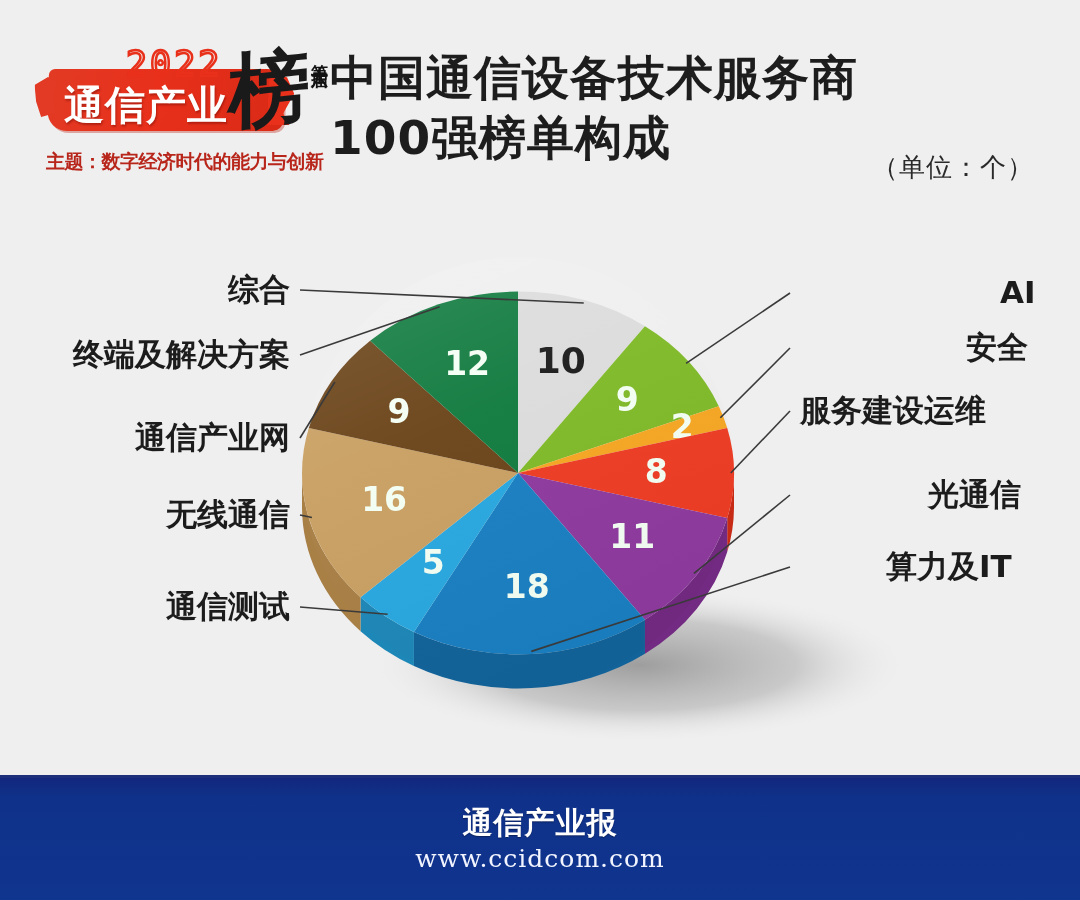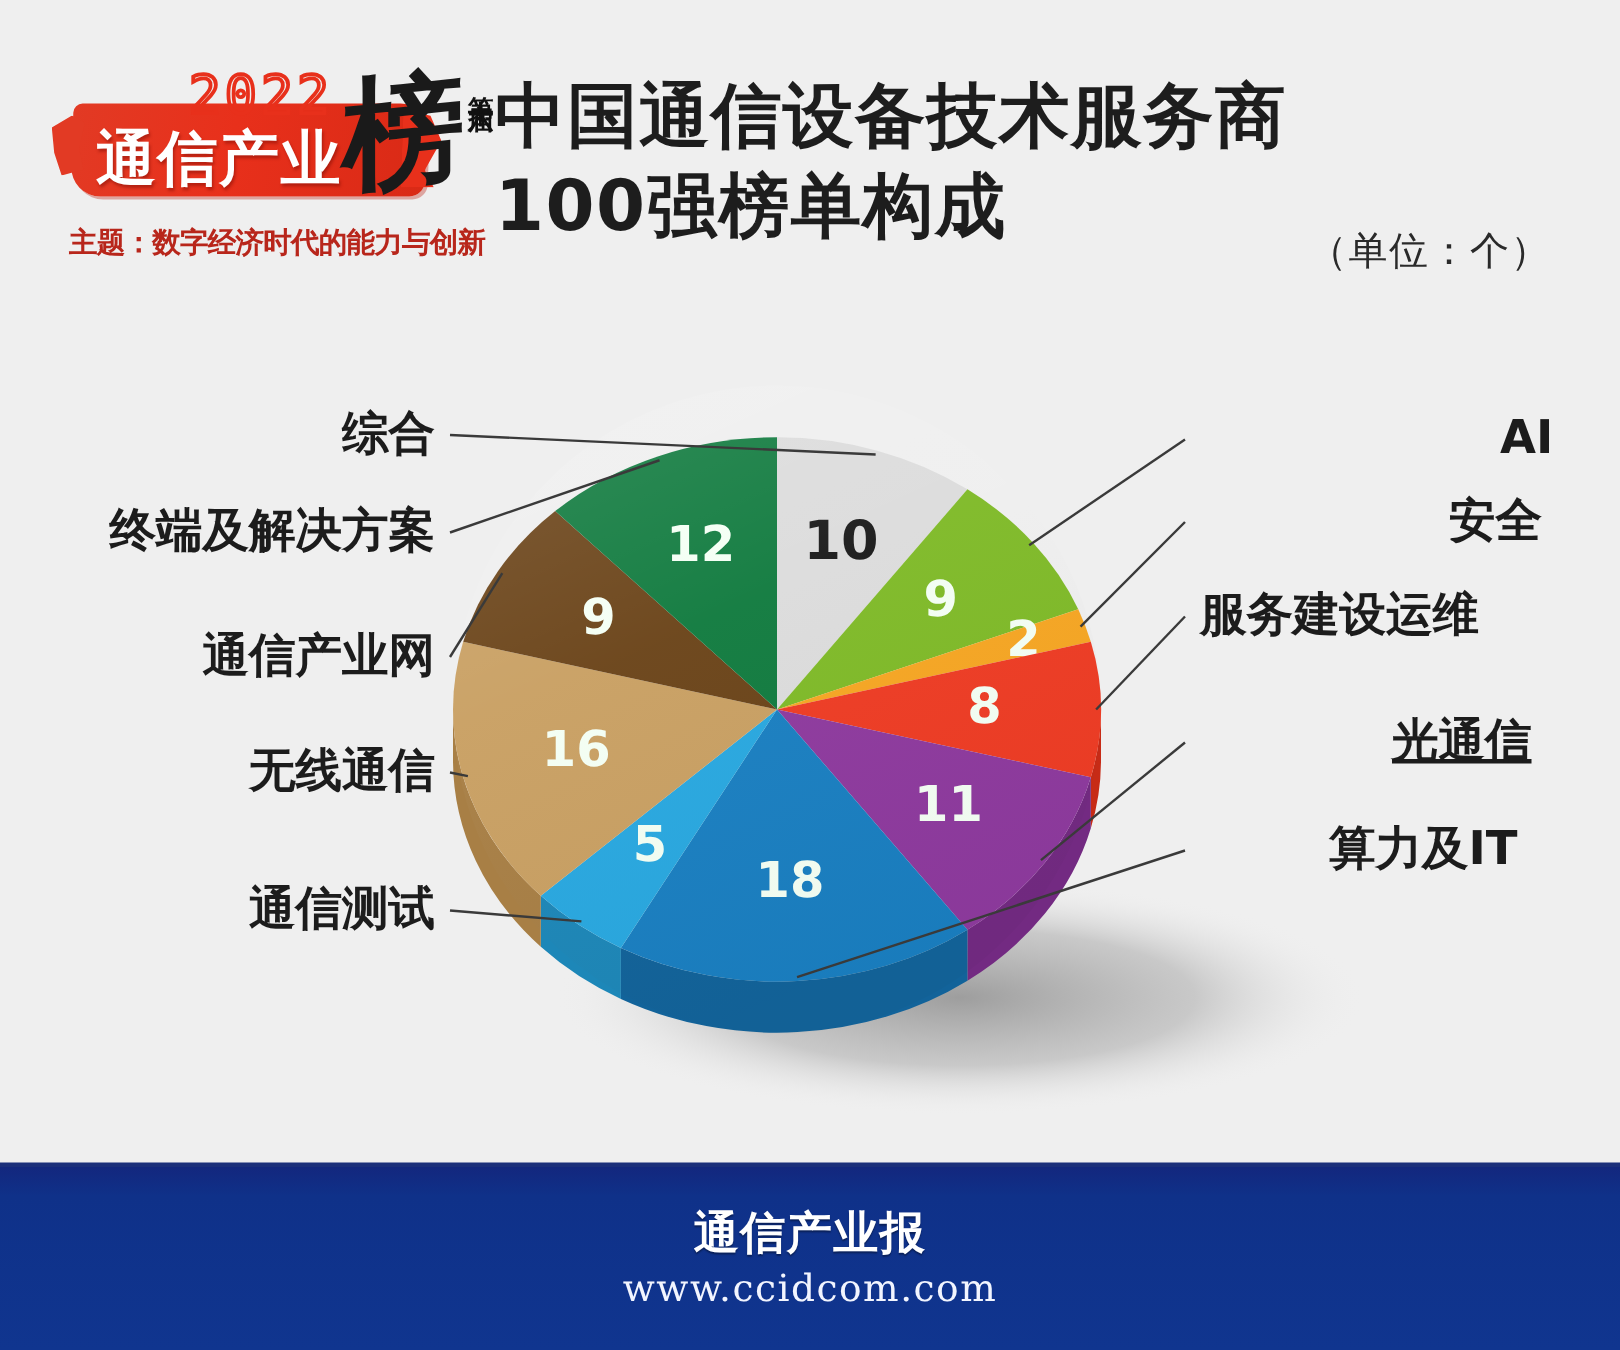--- a/index.html
+++ b/index.html
@@ -208,21 +208,21 @@
 
   <div id="cat-labels">
       <div class="cat-label left" style="left: auto; top: 59px; right: 790px;">综合</div>
       <div class="cat-label left" style="left: auto; top: 124px; right: 790px;">终端及解决方案</div>
       <div class="cat-label left" style="left: auto; top: 207px; right: 790px;">通信产业网</div>
       <div class="cat-label left" style="left: auto; top: 284px; right: 790px;">无线通信</div>
       <div class="cat-label left" style="left: auto; top: 376px; right: 790px; text-align: center;">通信测试</div>
       <div class="cat-label right" style="left: 1000px; top: 62px;">AI</div>
       <div class="cat-label right" style="left: 966px; top: 117px;">安全</div>
       <div class="cat-label right" style="left: 800px; top: 180px;">服务建设运维</div>
-      <div class="cat-label right" style="left: 928px; top: 264px; text-decoration: underline;">光通信</div>
+      <div class="cat-label right" style="left: 928px; top: 264px;">光通信</div>
       <div class="cat-label right" style="left: 886px; top: 336px;">算力及IT</div>
     </div>
 </div>
 
 <div id="footer">
   <div class="foot-cn">通信产业报</div>
   <div class="foot-url">www.ccidcom.com</div>
 </div>
 
 </body></html>

